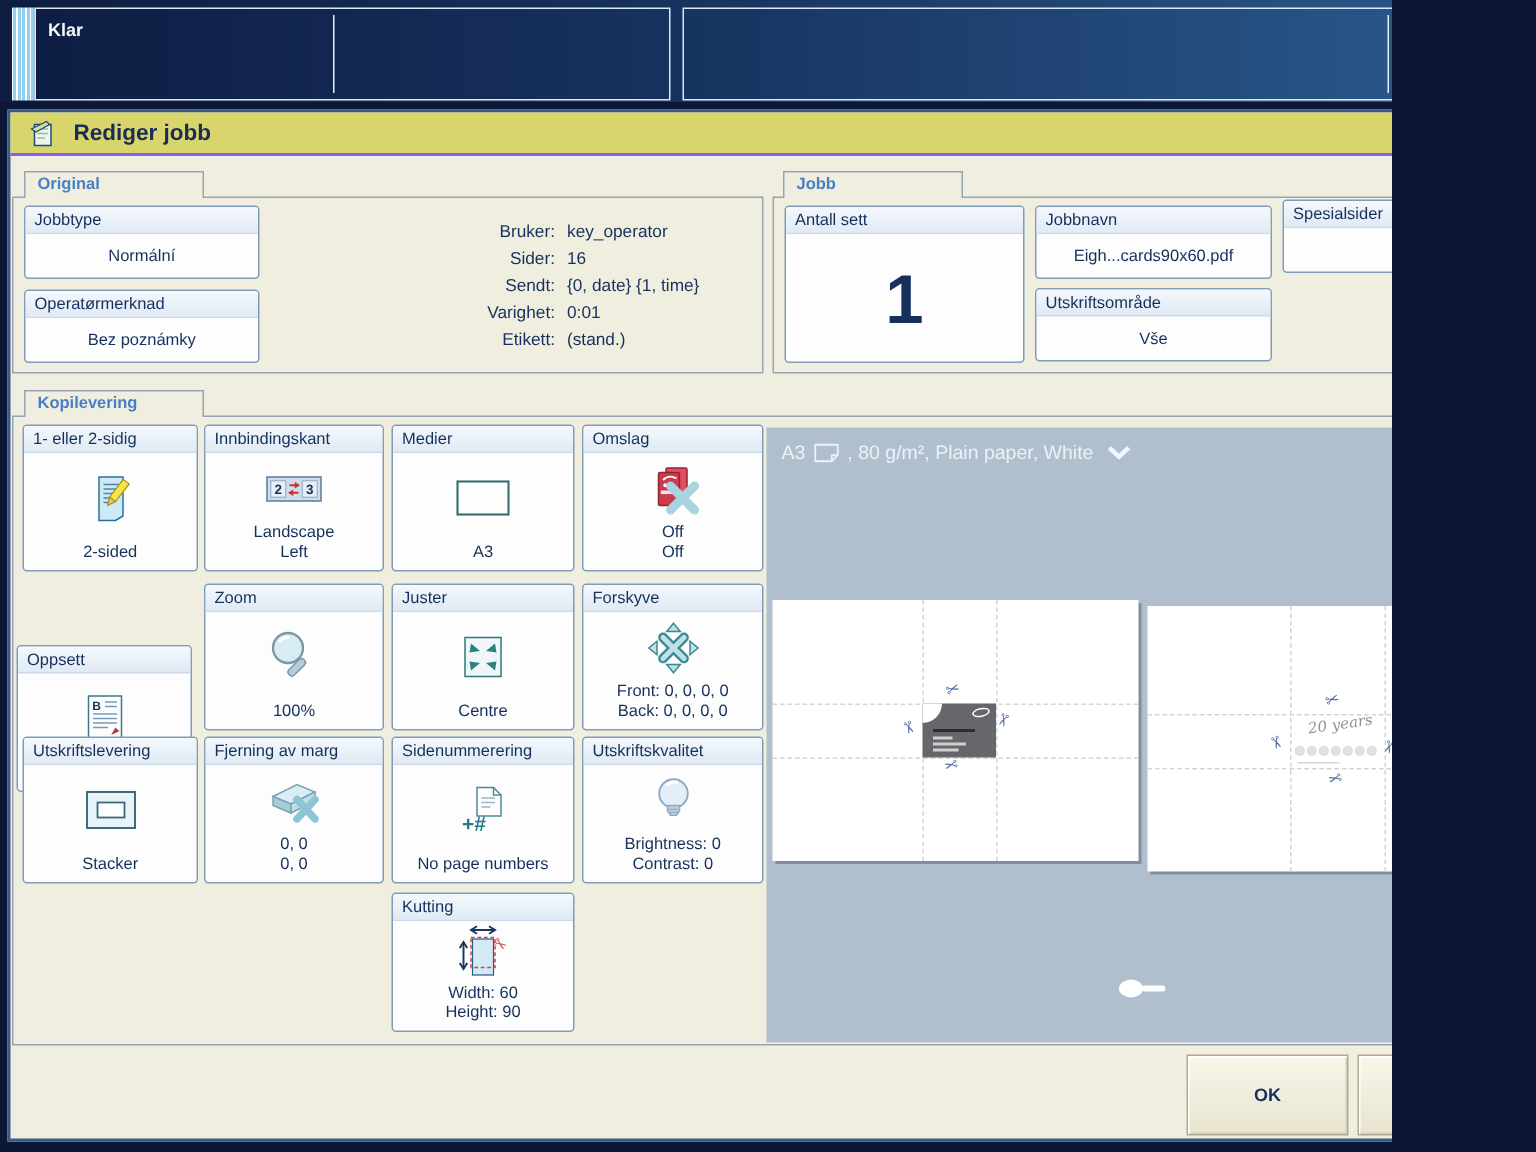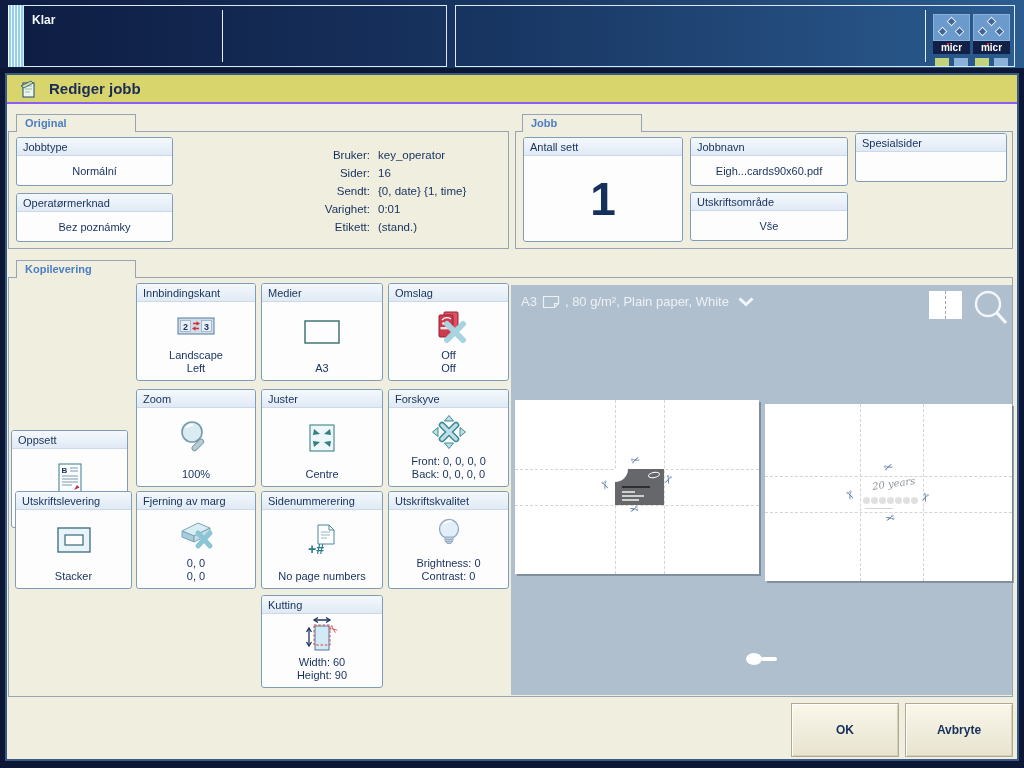--- a/index.html
+++ b/index.html
@@ -1,18 +1,18 @@
 <!DOCTYPE html>
 <html><head>
 <meta charset="utf-8">
 <style>
   html,body { margin:0; padding:0; background:#0c1736; }
   * { box-sizing:border-box; }
   #screen {
-    position:relative; width:1024px; height:768px; overflow:hidden;
+    position:relative; width:928px; height:768px; overflow:hidden;
     background:#0c1736;
     font-family:"Liberation Sans","DejaVu Sans",sans-serif;
     color:#16305c;
   }
   .abs { position:absolute; }
 
   
   #topbar { left:0; top:0; width:1024px; height:68px;
     background:linear-gradient(to right,#0e1c42,#17335f 45%,#2b5c90); }
   .stripes { left:8px; top:5px; width:15px; height:62px;
@@ -198,20 +198,36 @@
     <div class="field-value">Vše</div>
   </div>
   <div class="abs field" style="left:855px;top:133px;width:152px;height:49px;">
     <div class="field-header">Spesialsider</div>
     <div class="field-value"></div>
   </div>
 
   <div class="abs tab" style="left:16px;top:260px;width:120px;">Kopilevering</div>
   <div class="abs sectionbox" style="left:8px;top:277px;width:1005px;height:420px;"></div>
 
+  <div class="abs tile" style="left:15px;top:283px;width:117px;height:98px;">
+    <div class="tile-header">1- eller 2-sidig</div>
+    <div class="tile-icon">
+      <svg width="34" height="36" viewBox="0 0 34 36">
+        <path d="M9 4 h16 v26 l-5 3 h-11 z" fill="#cdeaf6" stroke="#2e6f96"></path>
+        <path d="M12 9h10M12 12h10M12 15h10M12 18h7M12 21h6" stroke="#4a86a8" stroke-width="1"></path>
+        <g transform="rotate(38 21 15)">
+          <rect x="18.5" y="5" width="5" height="15" fill="#f6e44a" stroke="#a89018" stroke-width="0.8"></rect>
+          <path d="M18.5 20 l2.5 5 l2.5 -5 z" fill="#e8c87a" stroke="#a89018" stroke-width="0.8"></path>
+        </g>
+      </svg>
+    </div>
+    <div class="tile-values">
+        <div class="tile-v">2-sided</div>
+      </div>
+  </div>
 
   <div class="abs tile" style="left:136px;top:283px;width:120px;height:98px;">
     <div class="tile-header">Innbindingskant</div>
     <div class="tile-icon">
       <svg width="42" height="24" viewBox="0 0 42 24">
         <rect x="3" y="4" width="36" height="16" fill="#cfdded" stroke="#5a7a9a"></rect>
         <rect x="5.5" y="6.5" width="10" height="11" fill="#e9eff7" stroke="#9ab0c6" stroke-width="0.8"></rect>
         <rect x="26.5" y="6.5" width="10" height="11" fill="#e9eff7" stroke="#9ab0c6" stroke-width="0.8"></rect>
         <text x="8" y="15.5" font-size="9" font-weight="bold" fill="#1a3560">2</text>
         <text x="29" y="15.5" font-size="9" font-weight="bold" fill="#1a3560">3</text>

